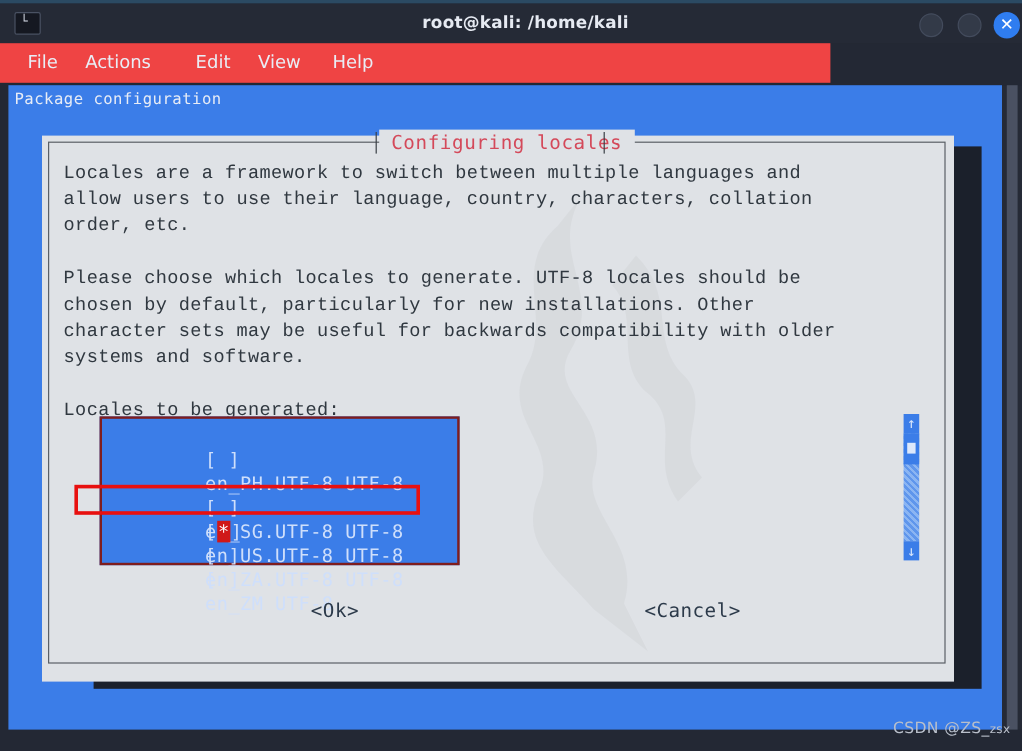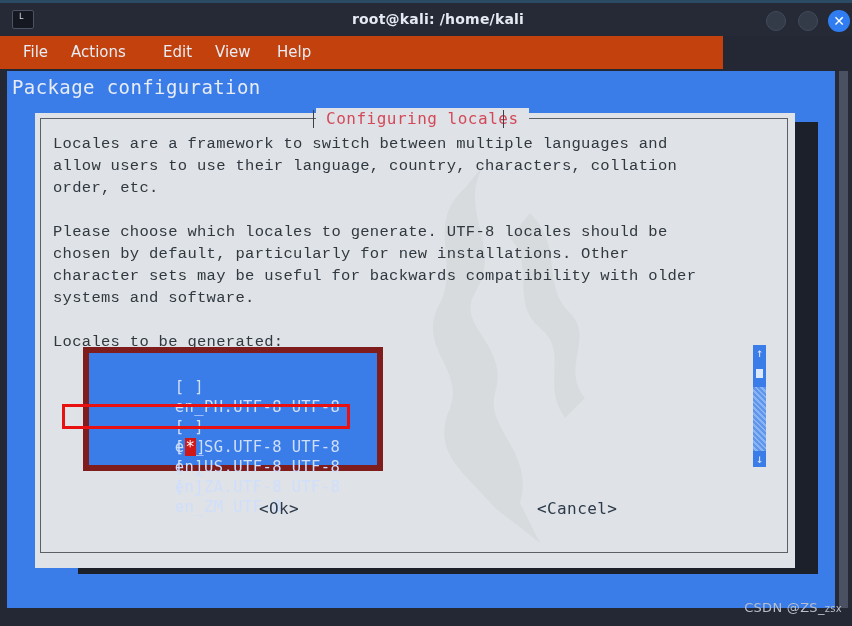--- a/index.html
+++ b/index.html
@@ -85,22 +85,21 @@
     font-weight: bold;
     text-align: center;
     line-height: 22px;
   }
 
   
   #menubar {
     position: absolute;
     left: 0; top: 36px;
     width: 692px; height: 33px;
-    background: #c2410c;
-    padding-left: 31px;
+    background: #ef4444;
   }
   .menu-item {
     position: absolute;
     top: 5px;
     color: #e9edf5;
     font-family: "DejaVu Sans", sans-serif;
     font-size: 15px;
     padding: 2px 5px;
     white-space: nowrap;
   }
@@ -125,21 +124,21 @@
     right: 4px; top: 71px;
     width: 9px; height: 537px;
     background: #4a5162;
   }
 
   #pkg-config-label {
     position: absolute;
     left: 5px; top: 5px;
     color: #e7ecf6;
     font-family: "DejaVu Sans Mono", monospace;
-    font-size: 19px;
+    font-size: 13px;
     letter-spacing: 0.4px;
   }
 
   
   #dialog-shadow {
     position: absolute;
     left: 78px; top: 122px;
     width: 740px; height: 452px;
     background: #1b202b;
   }
@@ -197,21 +196,21 @@
     letter-spacing: 0.3px;
     white-space: pre;
   }
 
   
   #listbox {
     position: absolute;
     left: 48px; top: 234px;
     width: 300px; height: 124px;
     background: #3b7de8;
-    border: 6px solid #7f1d1d;
+    border: 2px solid #7f1d1d;
     box-sizing: border-box;
   }
   .list-row {
     position: absolute;
     left: 8px;
     height: 20px;
     color: #cfdffb;
     font-family: "DejaVu Sans Mono", monospace;
     font-size: 15.5px;
     line-height: 20px;

